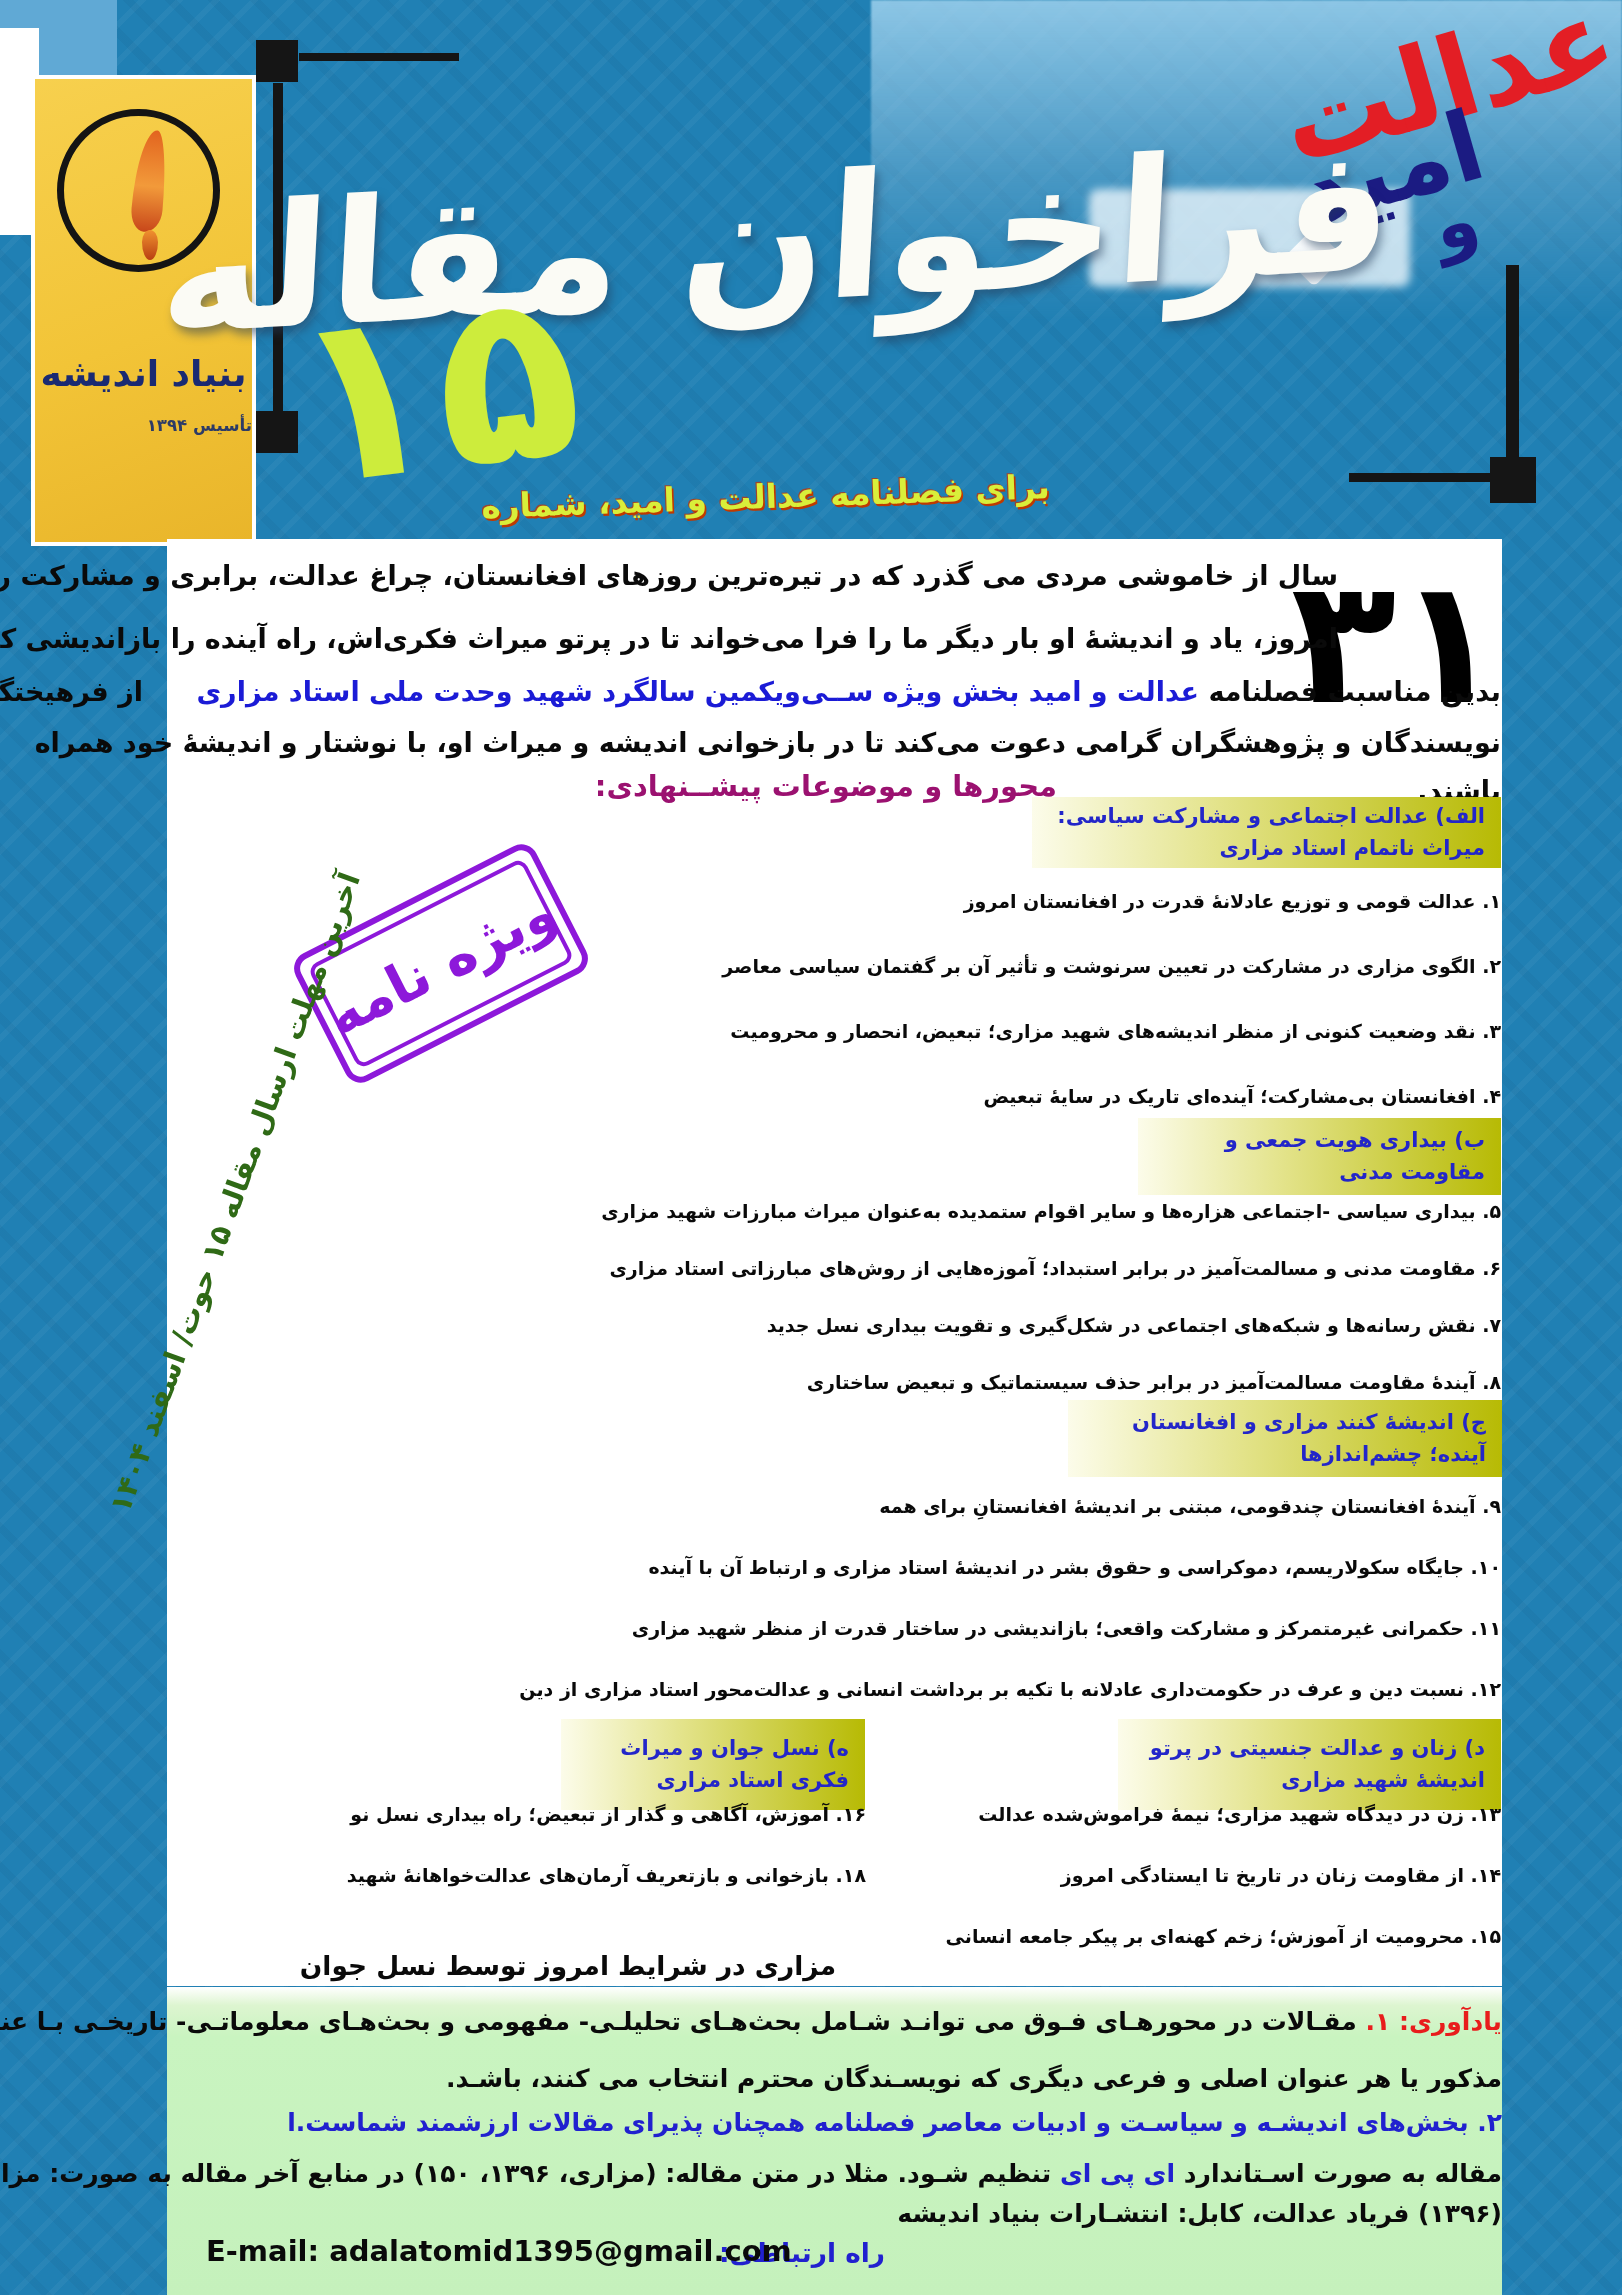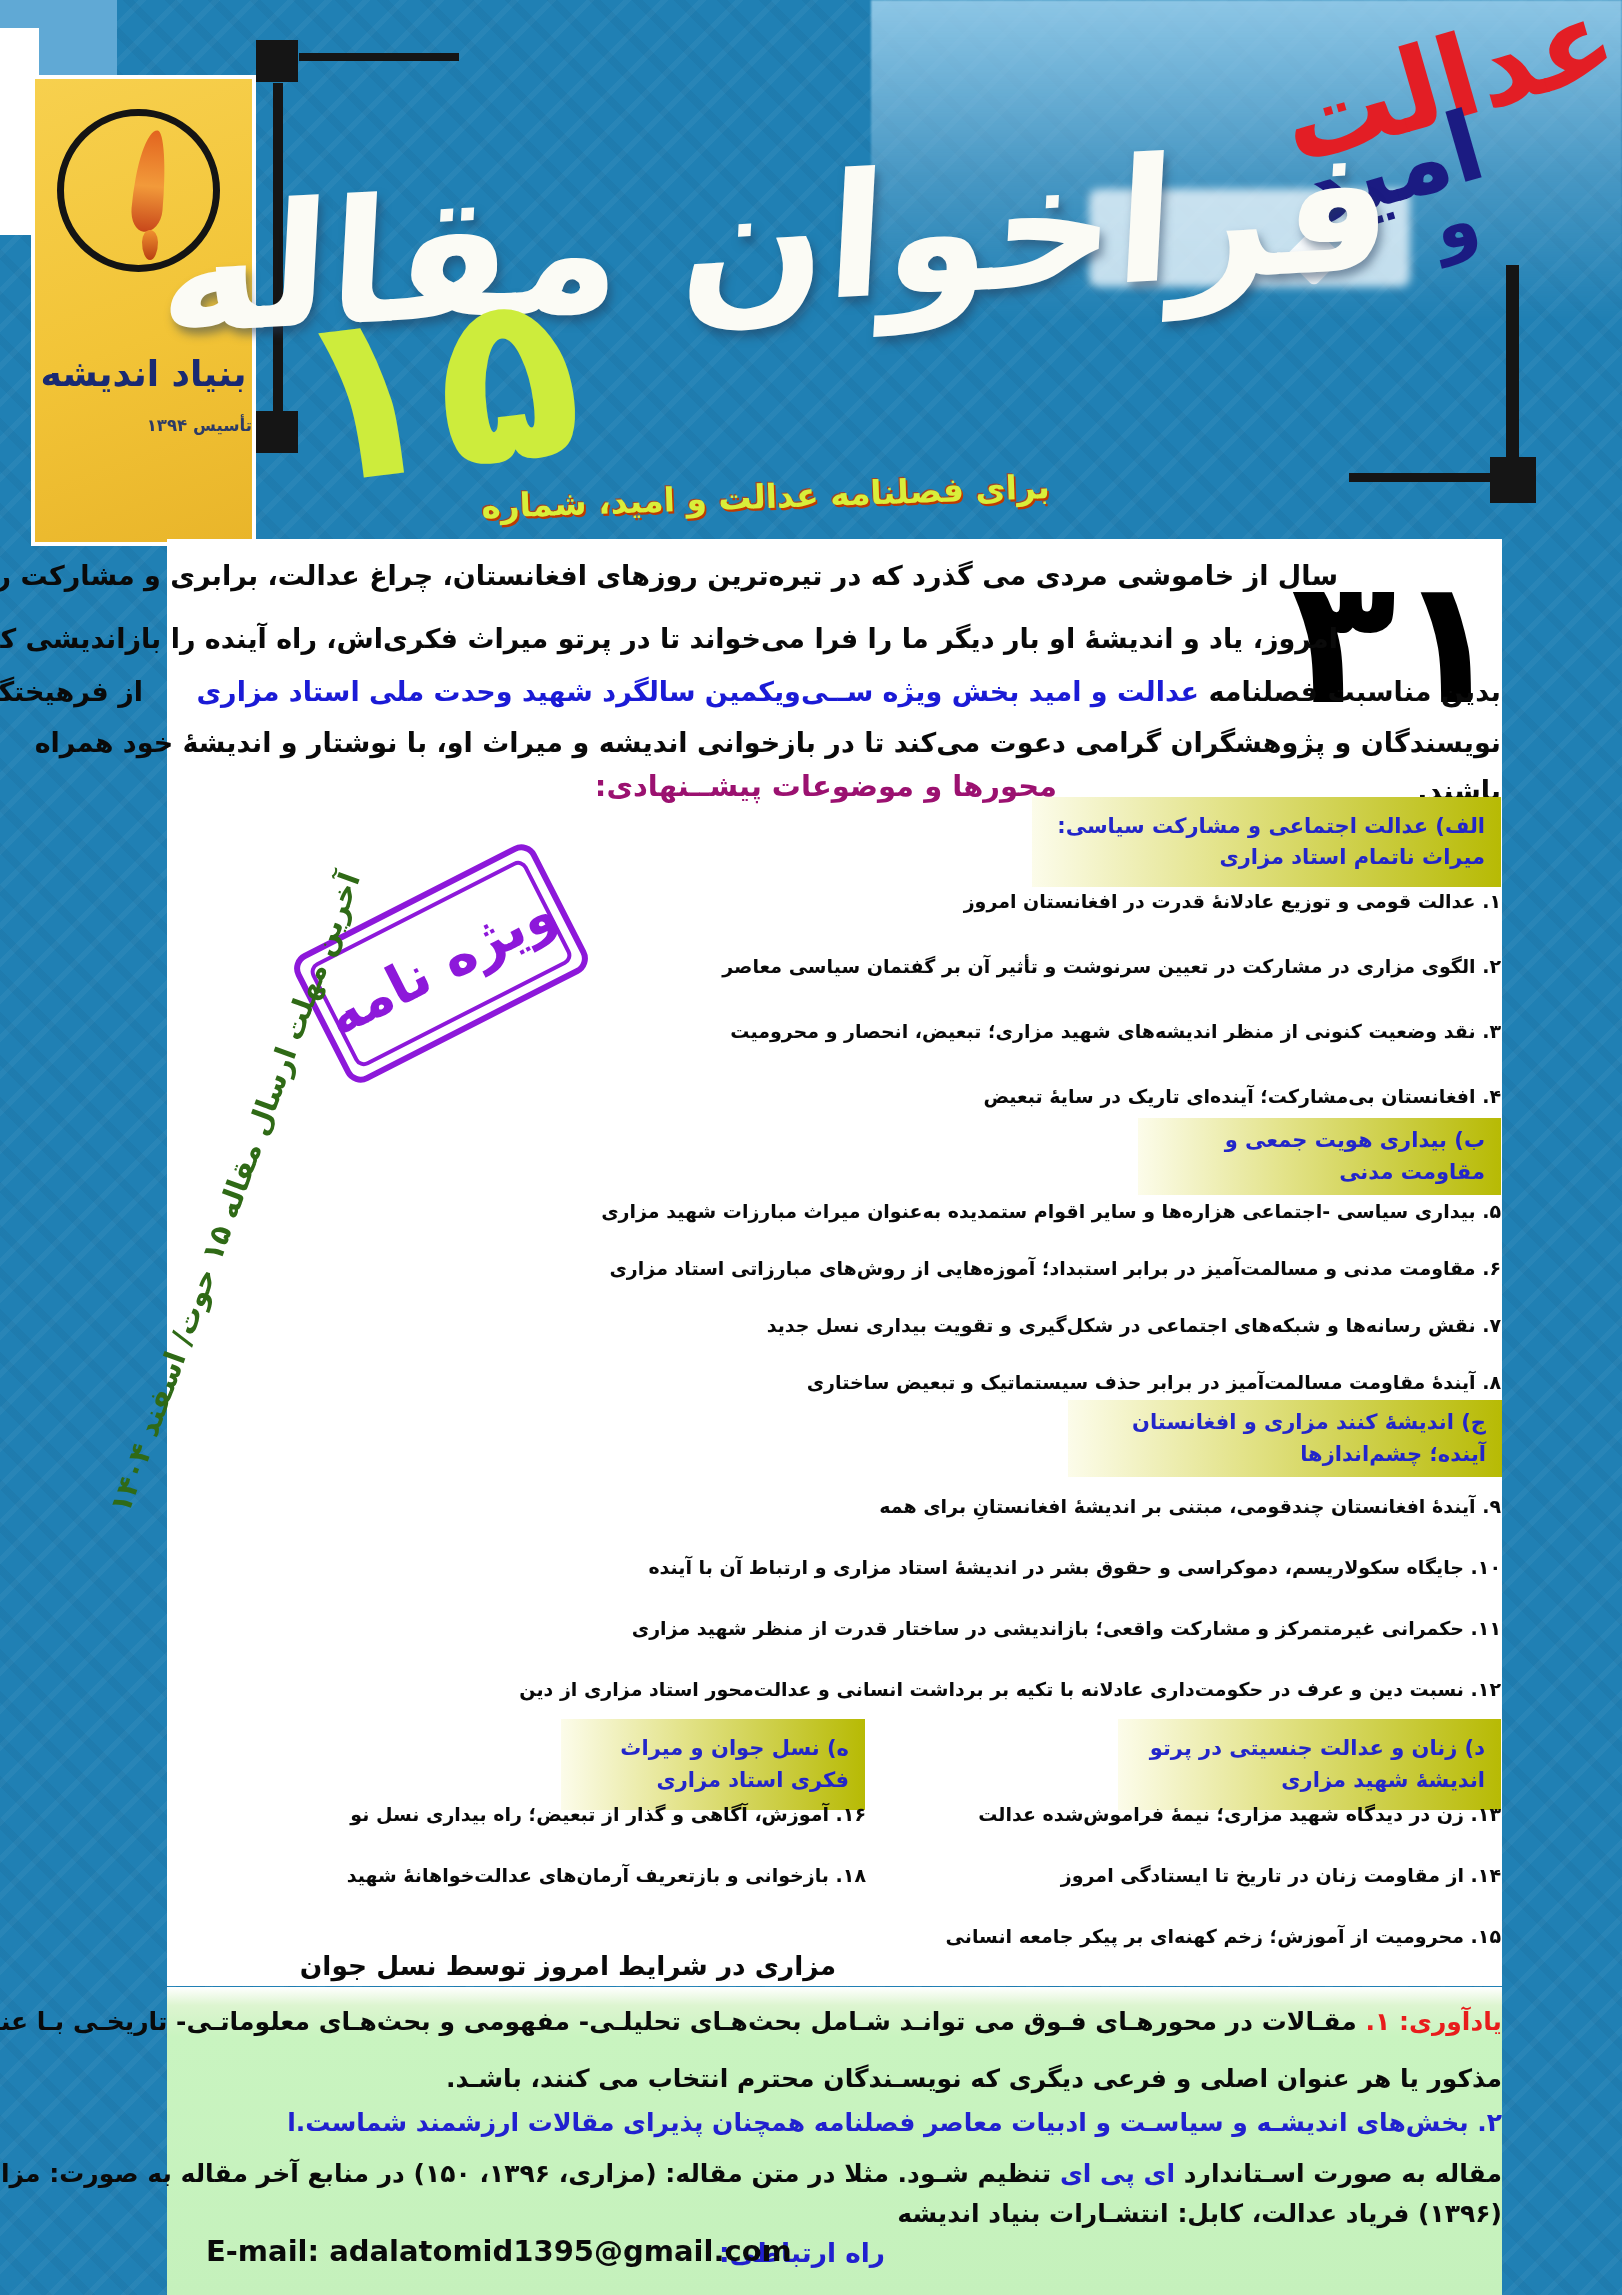--- a/index.html
+++ b/index.html
@@ -64,21 +64,21 @@
   .iline{left:195px;width:1307px;direction:rtl;text-align:right;white-space:nowrap;
     font-size:27px;font-weight:bold;color:#0a0a0a;}
   .iline.short{width:1144px;}
   .blue{color:#1b1bd6;margin-left:44px;}
   .topics{left:605px;top:769px;width:453px;text-align:center;white-space:nowrap;direction:rtl;
     font-size:29px;font-weight:bold;color:#9b1170;}
   
   .bar{display:flex;align-items:center;direction:rtl;padding:0 16px;
     background:linear-gradient(90deg,#fcfcea 0%,#e3e38a 40%,#b7ba04 100%);}
   .bar .bt{font-size:21px;font-weight:bold;color:#2326c9;line-height:1.5;}
-  .bar1{left:1033px;top:797px;width:469px;height:90px;}
+  .bar1{left:1033px;top:797px;width:469px;height:71px;}
   .bar2{left:1139px;top:1118px;width:363px;height:77px;}
   .bar3{left:1069px;top:1400px;width:434px;height:77px;}
   .bar4{left:1119px;top:1719px;width:383px;height:91px;}
   .bar5{left:562px;top:1719px;width:304px;height:91px;}
   
   .ilist{direction:rtl;text-align:right;font-weight:bold;color:#0a0a0a;}
   .ilist .item{white-space:nowrap;font-size:19px;}
   .list1{left:195px;top:869px;width:1307px;}
   .list1 .item{line-height:65px;}
   .list2{left:195px;top:1183px;width:1307px;}

